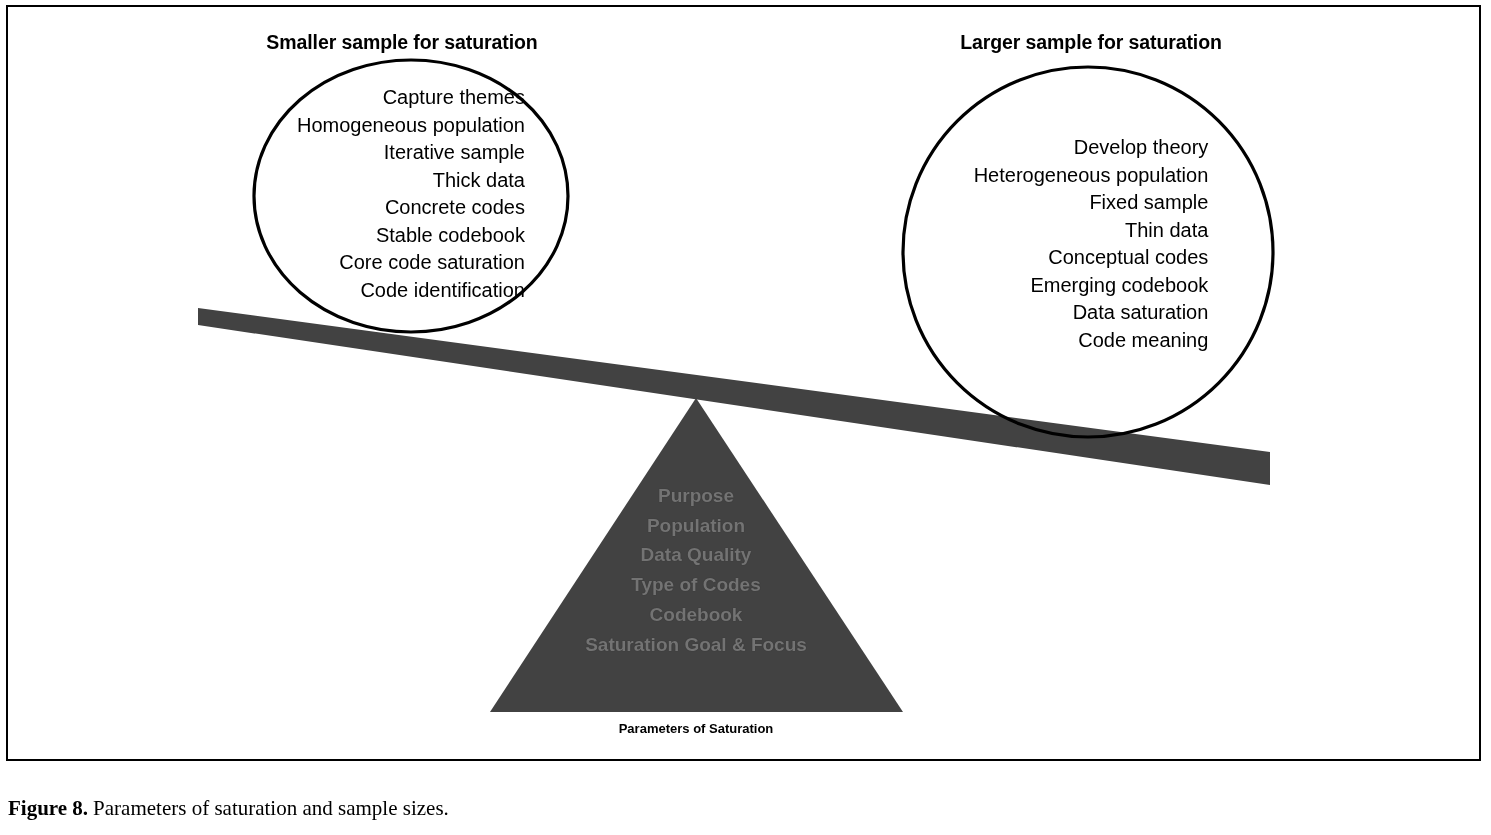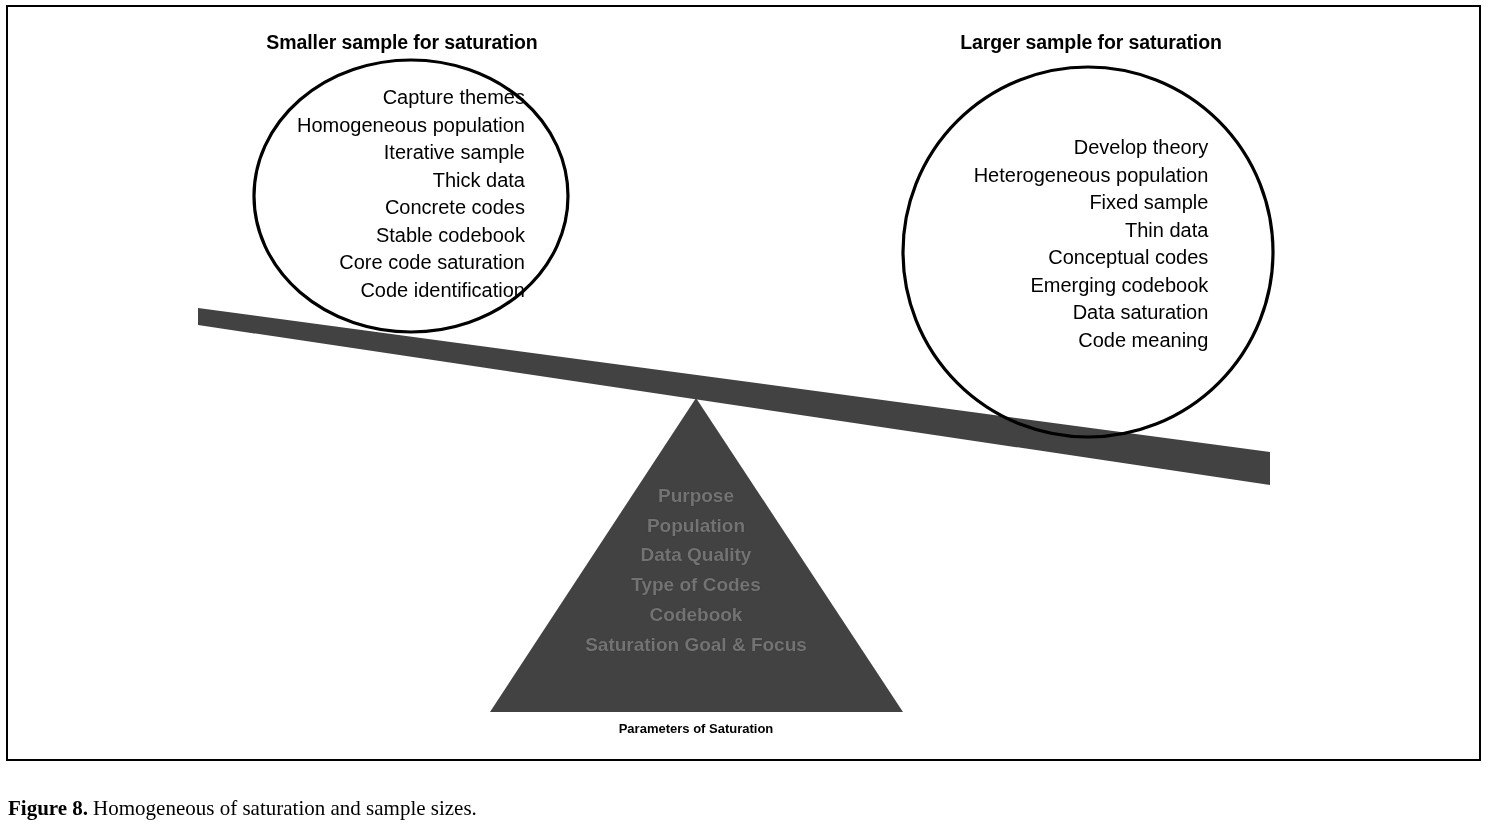--- a/index.html
+++ b/index.html
@@ -165,16 +165,16 @@
     <span class="fulcrum-line">Population</span>
     <span class="fulcrum-line">Data Quality</span>
     <span class="fulcrum-line">Type of Codes</span>
     <span class="fulcrum-line">Codebook</span>
     <span class="fulcrum-line">Saturation Goal &amp; Focus</span>
   </div>
 
   <div id="fulcrum-label">Parameters of Saturation</div>
 
   <div id="figure-caption">
-    <span class="caption-number">Figure 8.</span><span class="caption-text">Homogeneous of saturation and sample sizes.</span>
+    <span class="caption-number">Figure 8.</span><span class="caption-text">Parameters of saturation and sample sizes.</span>
   </div>
 
 </div>
 
 </body></html>

